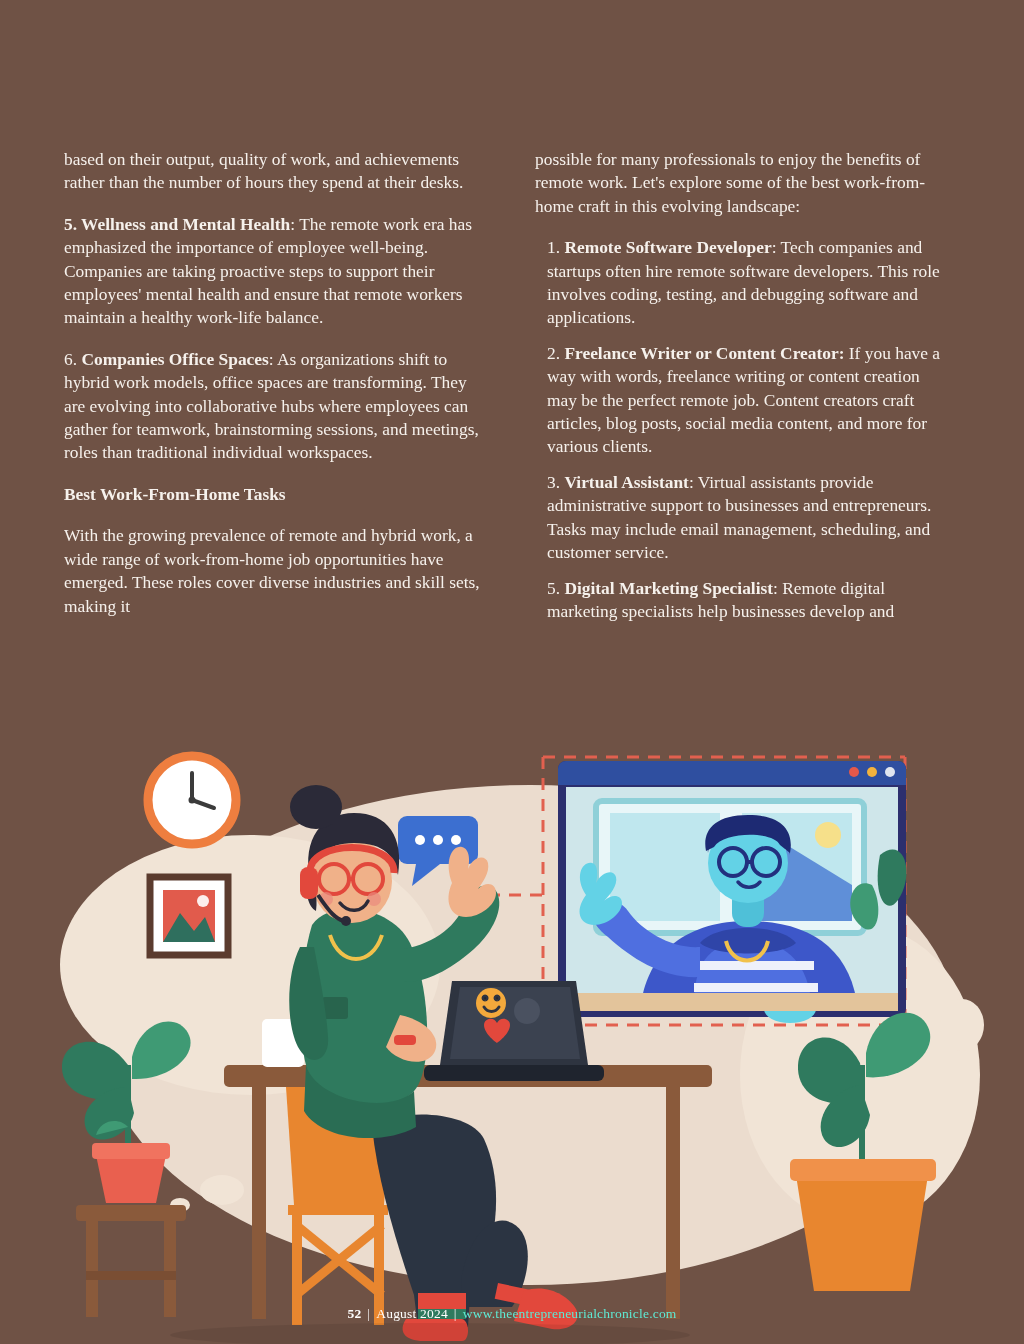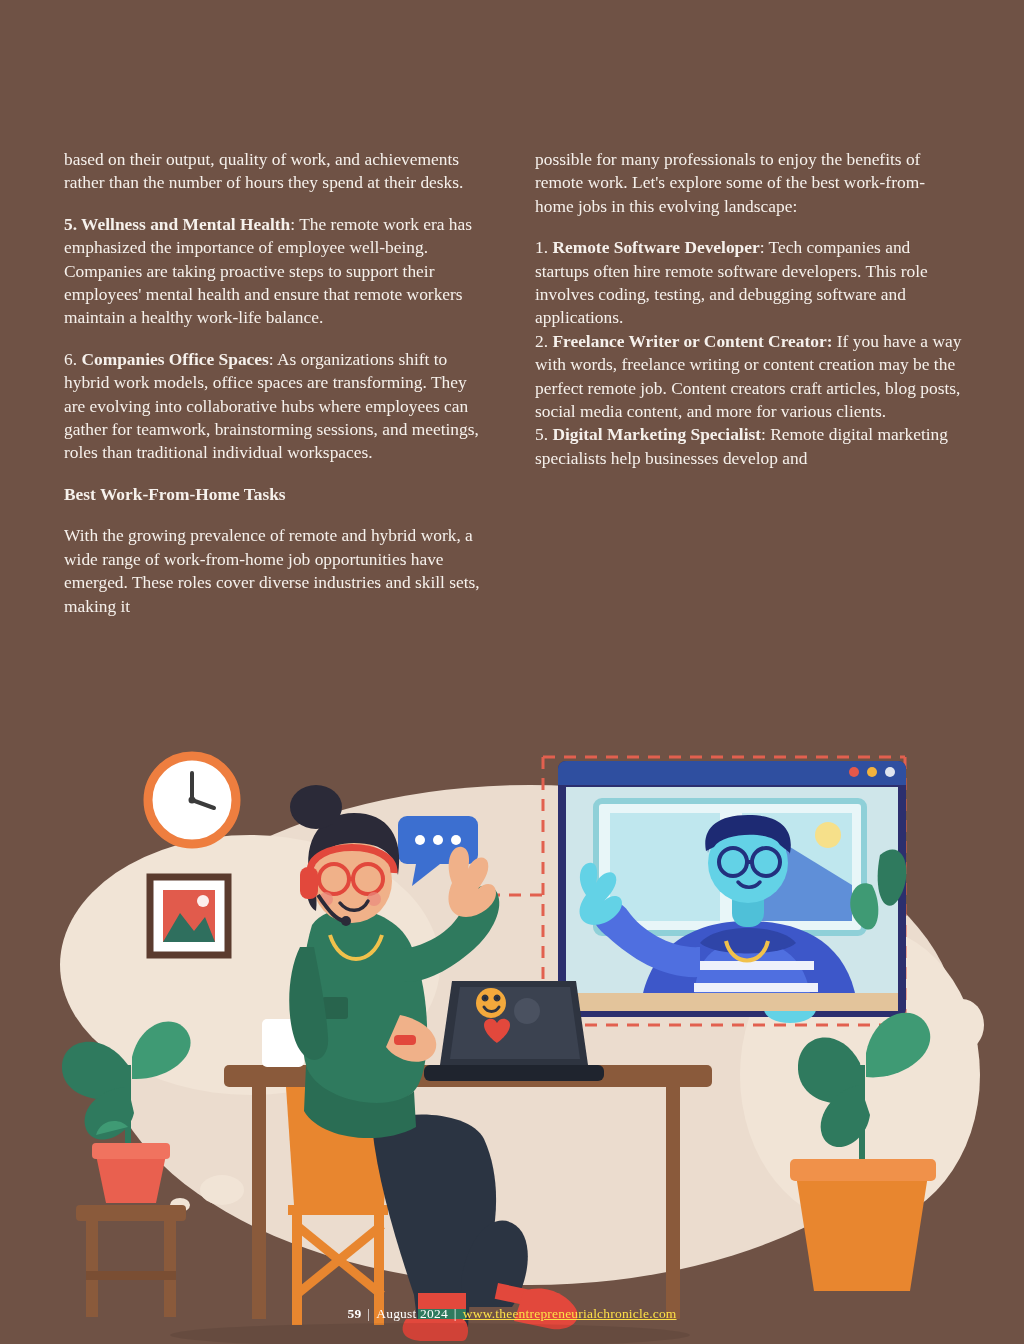--- a/index.html
+++ b/index.html
@@ -44,21 +44,21 @@
   .col b, .col strong {
     font-weight: bold;
   }
   .subhead {
     font-weight: bold;
     font-size: 17.4px;
     line-height: 23.4px;
     margin: 0 0 18px 0;
   }
   .list-run p {
-    margin: 0;
+    margin: 12px;
   }
 
   
   .illustration {
     position: absolute;
     left: 0;
     top: 735px;
     width: 1024px;
     height: 609px;
     overflow: hidden;
@@ -78,22 +78,21 @@
     z-index: 40;
   }
   .footer .pagenum {
     font-weight: bold;
   }
   .footer .sep {
     margin: 0 6px;
     opacity: .9;
   }
   .footer .site {
-    color: #fde047;
-    text-decoration: underline;
+    color: #5eead4;
   }
 </style>
 </head>
 <body>
 
 <div class="page">
 
   <div class="columns">
 
     <div class="col">
@@ -102,25 +101,26 @@
       <p><b>5. Wellness and Mental Health</b><span>: The remote work era has emphasized the importance of employee well-being. Companies are taking proactive steps to support their employees' mental health and ensure that remote workers maintain a healthy work-life balance.</span></p>
 
       <p><span>6. </span><b>Companies Office Spaces</b><span>: As organizations shift to hybrid work models, office spaces are transforming. They are evolving into collaborative hubs where employees can gather for teamwork, brainstorming sessions, and meetings, roles than traditional individual workspaces.</span></p>
 
       <p class="subhead">Best Work-From-Home Tasks</p>
 
       <p>With the growing prevalence of remote and hybrid work, a wide range of work-from-home job opportunities have emerged. These roles cover diverse industries and skill sets, making it</p>
     </div>
 
     <div class="col">
-      <p>possible for many professionals to enjoy the benefits of remote work. Let's explore some of the best work-from-home jobs in this evolving landscape:</p>
+      <p>possible for many professionals to enjoy the benefits of remote work. Let's explore some of the best work-from-home craft in this evolving landscape:</p>
 
       <div class="list-run">
         <p><span>1. </span><b>Remote Software Developer</b><span>: Tech companies and startups often hire remote software developers. This role involves coding, testing, and debugging software and applications.</span></p>
         <p><span>2. </span><b>Freelance Writer or Content Creator:</b><span> If you have a way with words, freelance writing or content creation may be the perfect remote job. Content creators craft articles, blog posts, social media content, and more for various clients.</span></p>
+        <p><span>3. </span><b>Virtual Assistant</b><span>: Virtual assistants provide administrative support to businesses and entrepreneurs. Tasks may include email management, scheduling, and customer service.</span></p>
         <p><span>5. </span><b>Digital Marketing Specialist</b><span>: Remote digital marketing specialists help businesses develop and</span></p>
       </div>
     </div>
   </div>
 
   <div class="illustration">
     <svg width="1024" height="609" viewBox="0 0 1024 609" xmlns="http://www.w3.org/2000/svg">
 
       <ellipse cx="530" cy="300" rx="430" ry="250" fill="#f1e4d6" opacity="0.95"></ellipse>
       <ellipse cx="250" cy="230" rx="190" ry="130" fill="#f1e4d6"></ellipse>
@@ -316,16 +316,16 @@
         <path d="M862 330 L862 440" stroke="#2f7a5e" stroke-width="6"></path>
         <path d="M796 440 h132 l-18 116 h-96 Z" fill="#e8862f"></path>
         <rect x="790" y="424" width="146" height="22" rx="5" fill="#f0914a"></rect>
       </g>
 
       <ellipse cx="430" cy="600" rx="260" ry="12" fill="#000000" opacity="0.08"></ellipse>
     </svg>
   </div>
 
   <div class="footer">
-    <span class="pagenum">59</span><span class="sep">|</span><span>August 2024</span><span class="sep">|</span><span class="site">www.theentrepreneurialchronicle.com</span>
+    <span class="pagenum">52</span><span class="sep">|</span><span>August 2024</span><span class="sep">|</span><span class="site">www.theentrepreneurialchronicle.com</span>
   </div>
 
 </div>
 
 </body></html>

